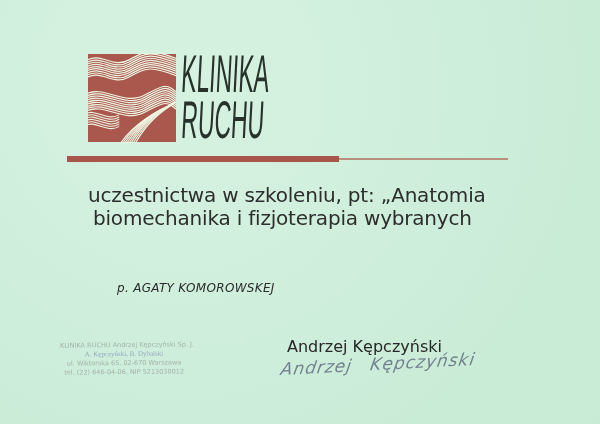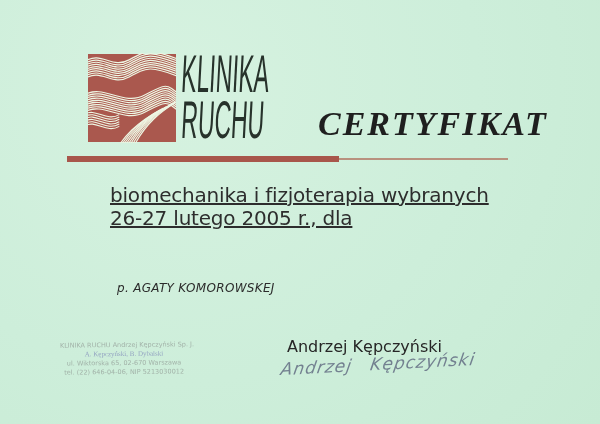--- a/index.html
+++ b/index.html
@@ -45,21 +45,21 @@
   .rule-thin{
     position:absolute;left:339px;top:158px;
     width:169px;height:2px;background:#b8917e;
   }
   
   .body-text{
     position:absolute;left:88px;top:184px;
     font-size:20px;line-height:22.5px;letter-spacing:-0.2px;
     color:#2d2d2d;white-space:nowrap;
   }
-  .body-text .indent{margin-left:22px;text-decoration:underline;}
+  .body-text .indent{margin-left:5px;}
   .recipient{
     position:absolute;left:117px;top:281px;
     font-size:12px;font-style:italic;letter-spacing:0.3px;
     color:#2b2b2b;white-space:nowrap;
   }
   
   .signer{
     position:absolute;left:287px;top:337px;
     font-size:16px;color:#262626;white-space:nowrap;
   }
@@ -134,28 +134,27 @@
         <use href="#fib4" y="4.8"></use>
       <use href="#fib4" y="7.2"></use>
         <use href="#fib4" y="9.6"></use>
         <use href="#fib4" y="12"></use>
     </g>
   </svg>
 
   <div class="brand-line l1">KLINIKA</div>
   <div class="brand-line l2">RUCHU</div>
 
-  <div class="title">CERTYFIKAT</div>
 
   <div class="rule-thick"></div>
   <div class="rule-thin"></div>
 
   <div class="body-text">
+    <div>uczestnictwa w szkoleniu, pt: „Anatomia</div>
     <div class="indent">biomechanika i fizjoterapia wybranych</div>
-    <div class="indent">26-27 lutego 2005 r., dla</div>
   </div>
 
   <div class="recipient">p. AGATY KOMOROWSKEJ</div>
 
   <div class="signer">Andrzej Kępczyński</div>
 
   <div class="signature">Andrzej Kępczyński</div>
 
   <div class="stamp">
     <div class="s1">KLINIKA RUCHU Andrzej Kępczyński Sp. J.</div>

